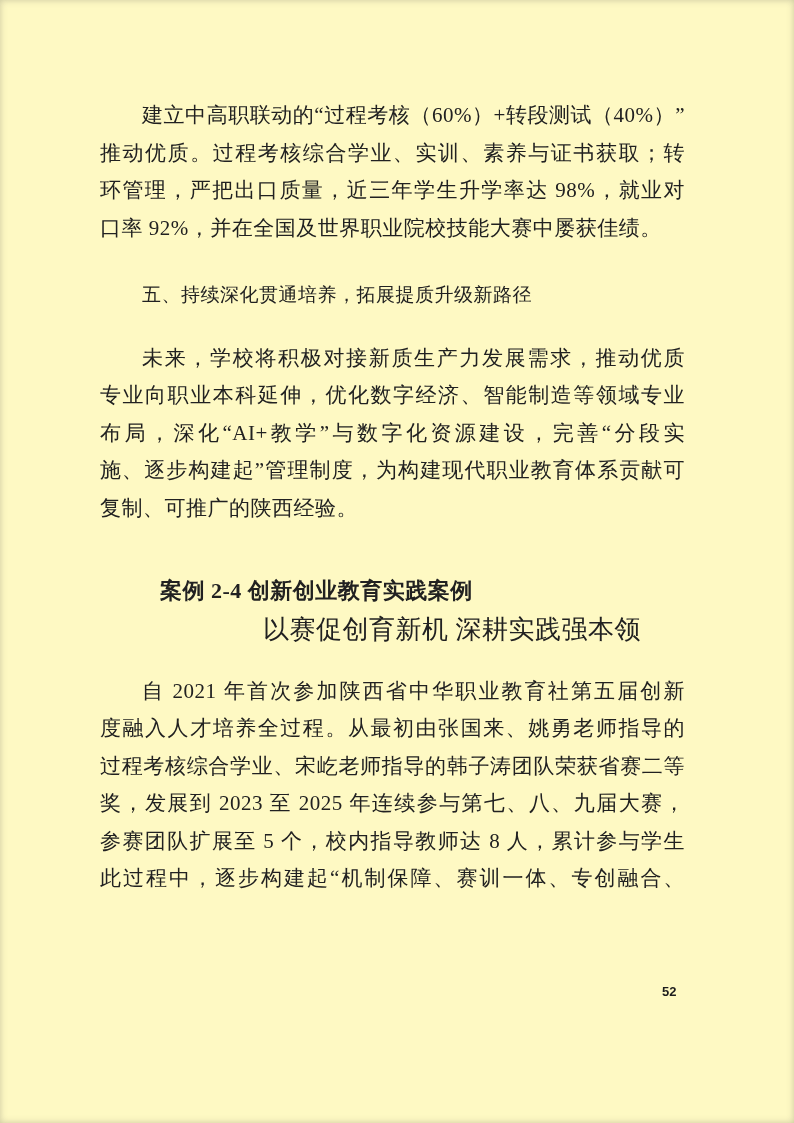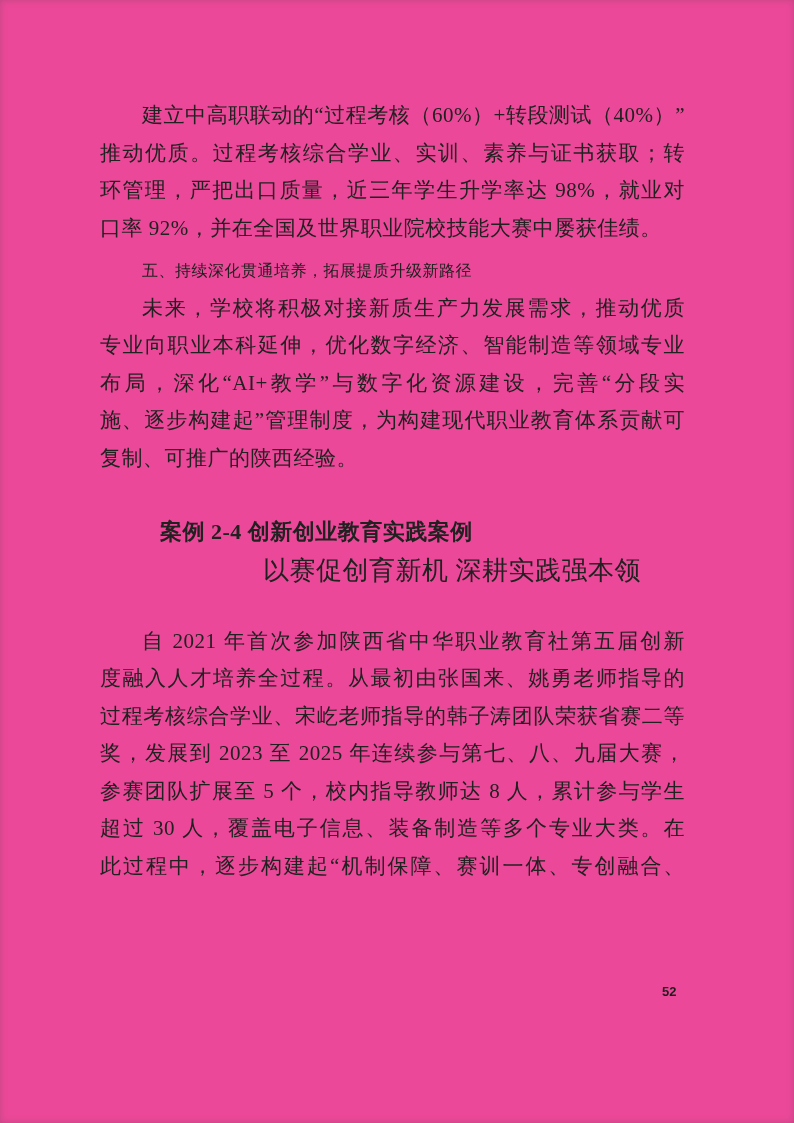--- a/index.html
+++ b/index.html
@@ -4,21 +4,21 @@
 <style>
   html, body {
     margin: 0;
     padding: 0;
     background: #ffffff;
   }
   .page {
     position: relative;
     width: 794px;
     height: 1123px;
-    background: #ec4899;
+    background: #fef9c3;
     overflow: hidden;
     font-family: "Liberation Serif", "DejaVu Serif", serif;
     color: #212121;
     box-shadow: inset 0 0 7px rgba(70,70,70,0.28);
   }
   .content {
     position: absolute;
     left: 100px;
     top: 97px;
     width: 585px;
@@ -30,46 +30,46 @@
     text-align: justify;
     text-align-last: justify;
     letter-spacing: 0.5px;
     white-space: nowrap;
   }
   .line.last {
     text-align-last: left;
   }
   .line.indent { text-indent: 42px; }
   .section-heading {
-    font-size: 16px;
+    font-size: 19px;
     line-height: 37.5px;
     text-indent: 42px;
-    margin-top: 5px;
+    margin-top: 29px;
     letter-spacing: 0.5px;
     white-space: nowrap;
   }
-  .gap-para2 { }
+  .gap-para2 { margin-top: 26px; }
   .case-label {
     font-size: 22px;
     line-height: 37.5px;
     font-weight: bold;
     text-indent: 60px;
-    margin-top: 36px;
+    margin-top: 45px;
     letter-spacing: 0.5px;
     white-space: nowrap;
   }
   .case-title {
     font-size: 26px;
     line-height: 40px;
     font-weight: normal;
     text-indent: 163px;
     letter-spacing: 0.5px;
     white-space: nowrap;
   }
-  .gap-para3 { margin-top: 32px; }
+  .gap-para3 { margin-top: 23px; }
   .page-number {
     position: absolute;
     left: 662px;
     top: 984px;
     font-family: "Liberation Sans", "DejaVu Sans", sans-serif;
     font-size: 13px;
     font-weight: bold;
     color: #1d1d1d;
   }
 </style>
@@ -98,20 +98,19 @@
 
     <div class="case-label">案例 2-4 创新创业教育实践案例</div>
     <div class="case-title">以赛促创育新机 深耕实践强本领</div>
 
     <div class="para gap-para3">
       <div class="line indent">自 2021 年首次参加陕西省中华职业教育社第五届创新</div>
       <div class="line">度融入人才培养全过程。从最初由张国来、姚勇老师指导的</div>
       <div class="line">过程考核综合学业、宋屹老师指导的韩子涛团队荣获省赛二等</div>
       <div class="line">奖，发展到 2023 至 2025 年连续参与第七、八、九届大赛，</div>
       <div class="line">参赛团队扩展至 5 个，校内指导教师达 8 人，累计参与学生</div>
-      <div class="line">超过 30 人，覆盖电子信息、装备制造等多个专业大类。在</div>
       <div class="line">此过程中，逐步构建起“机制保障、赛训一体、专创融合、</div>
     </div>
 
   </div>
 
   <div class="page-number">52</div>
 </div>
 
 </body></html>

